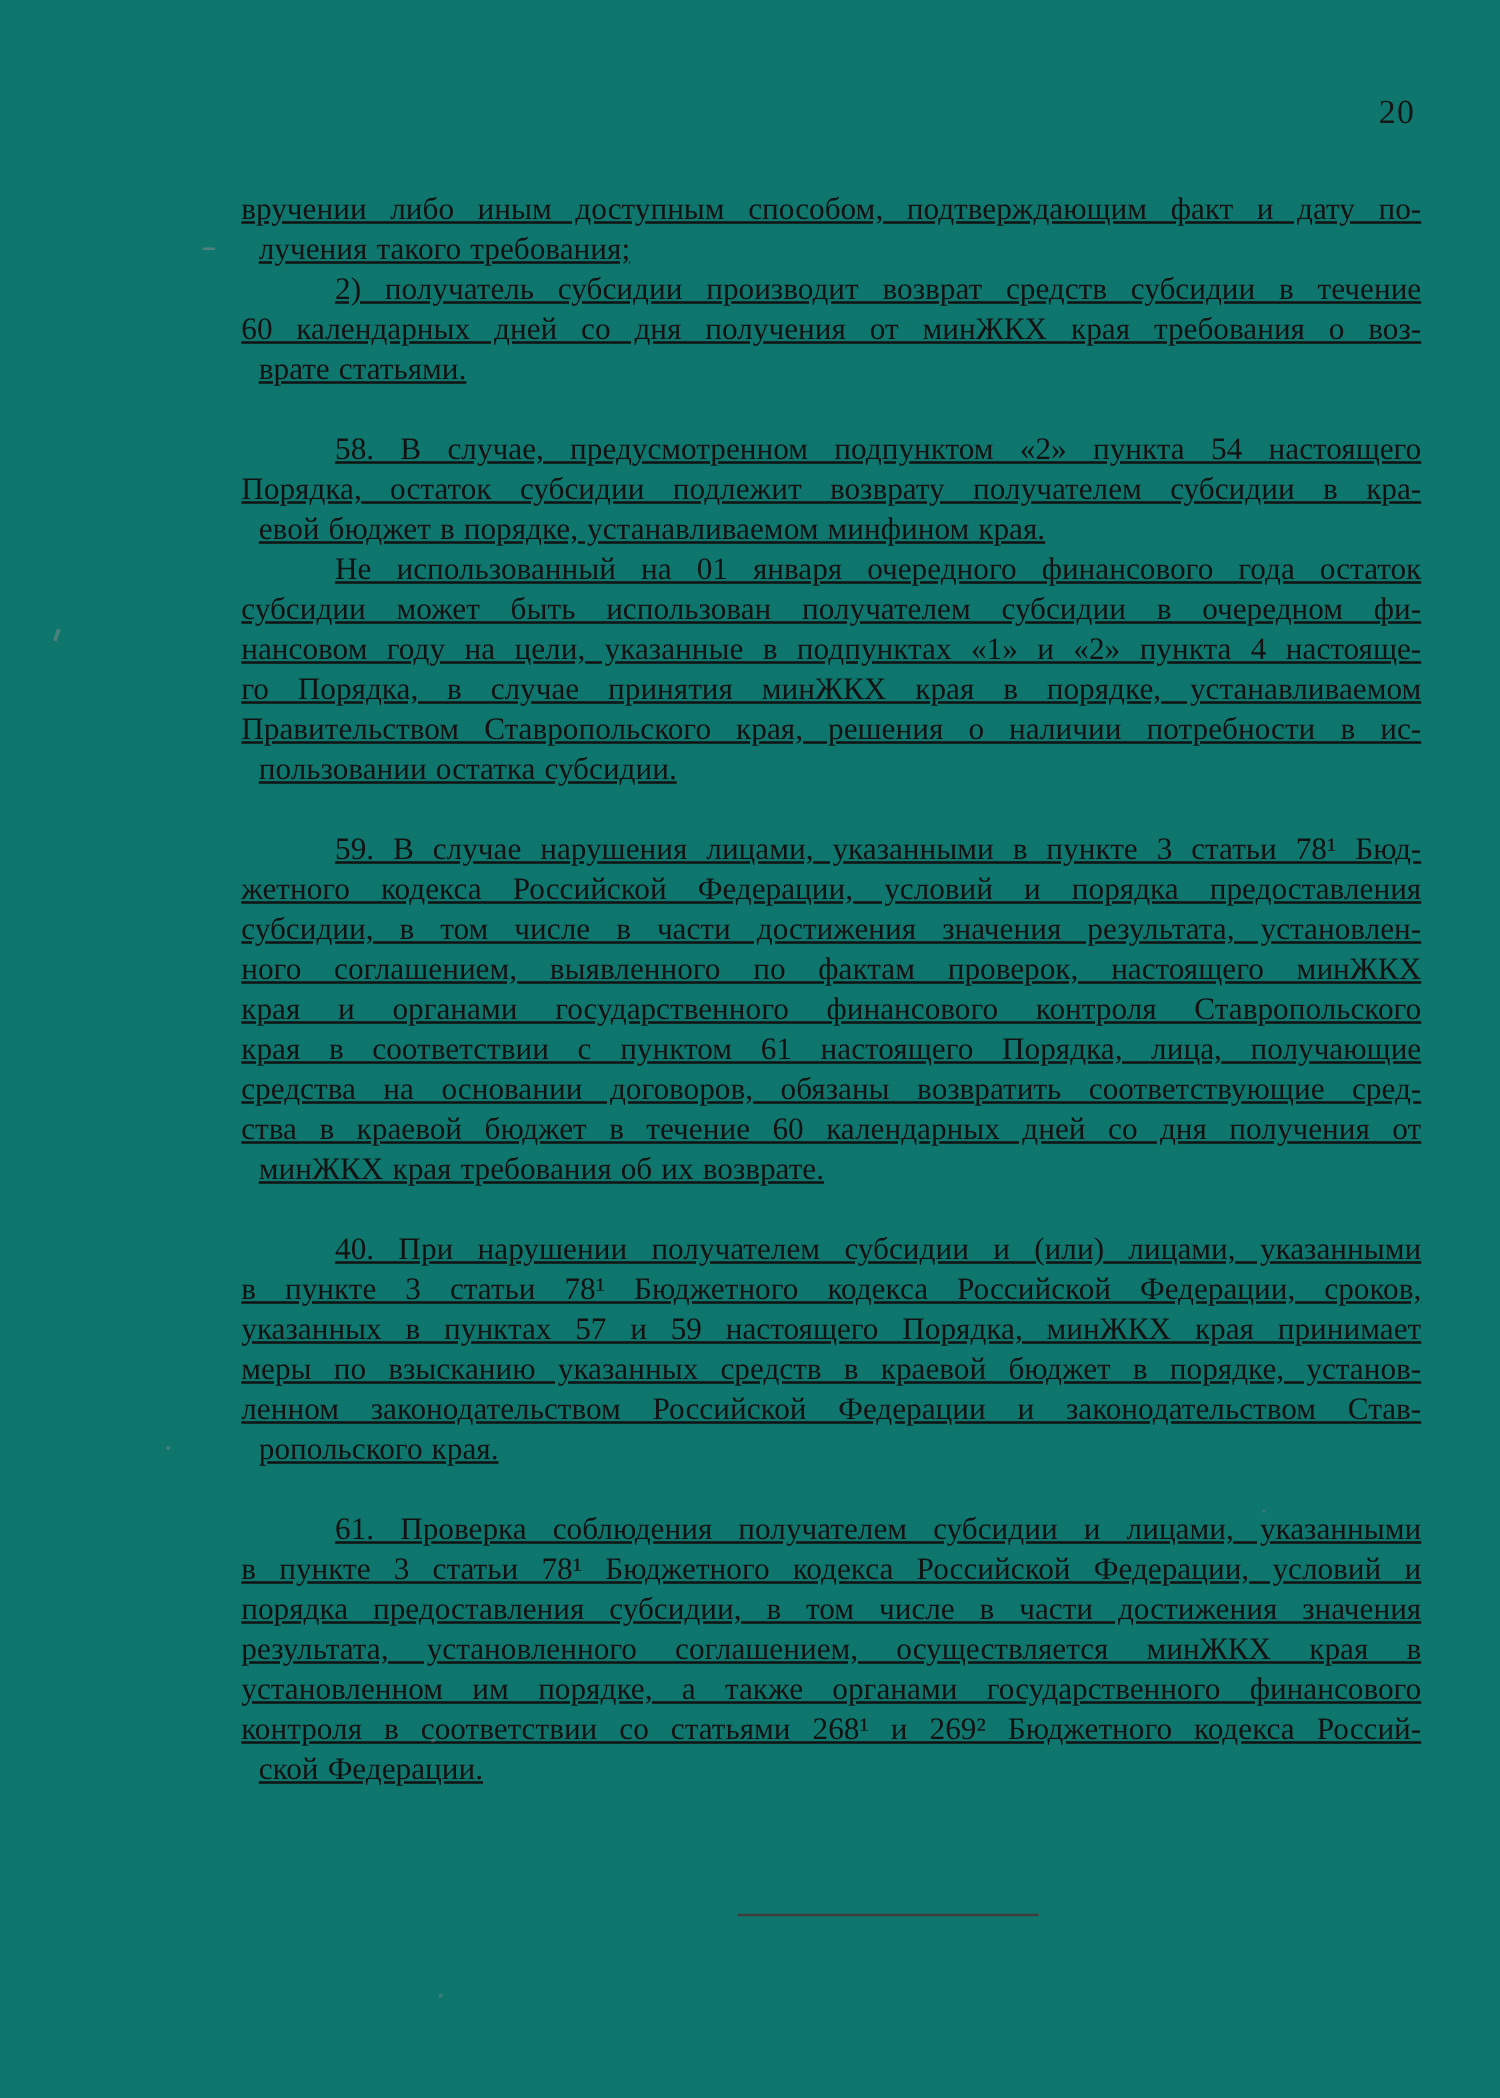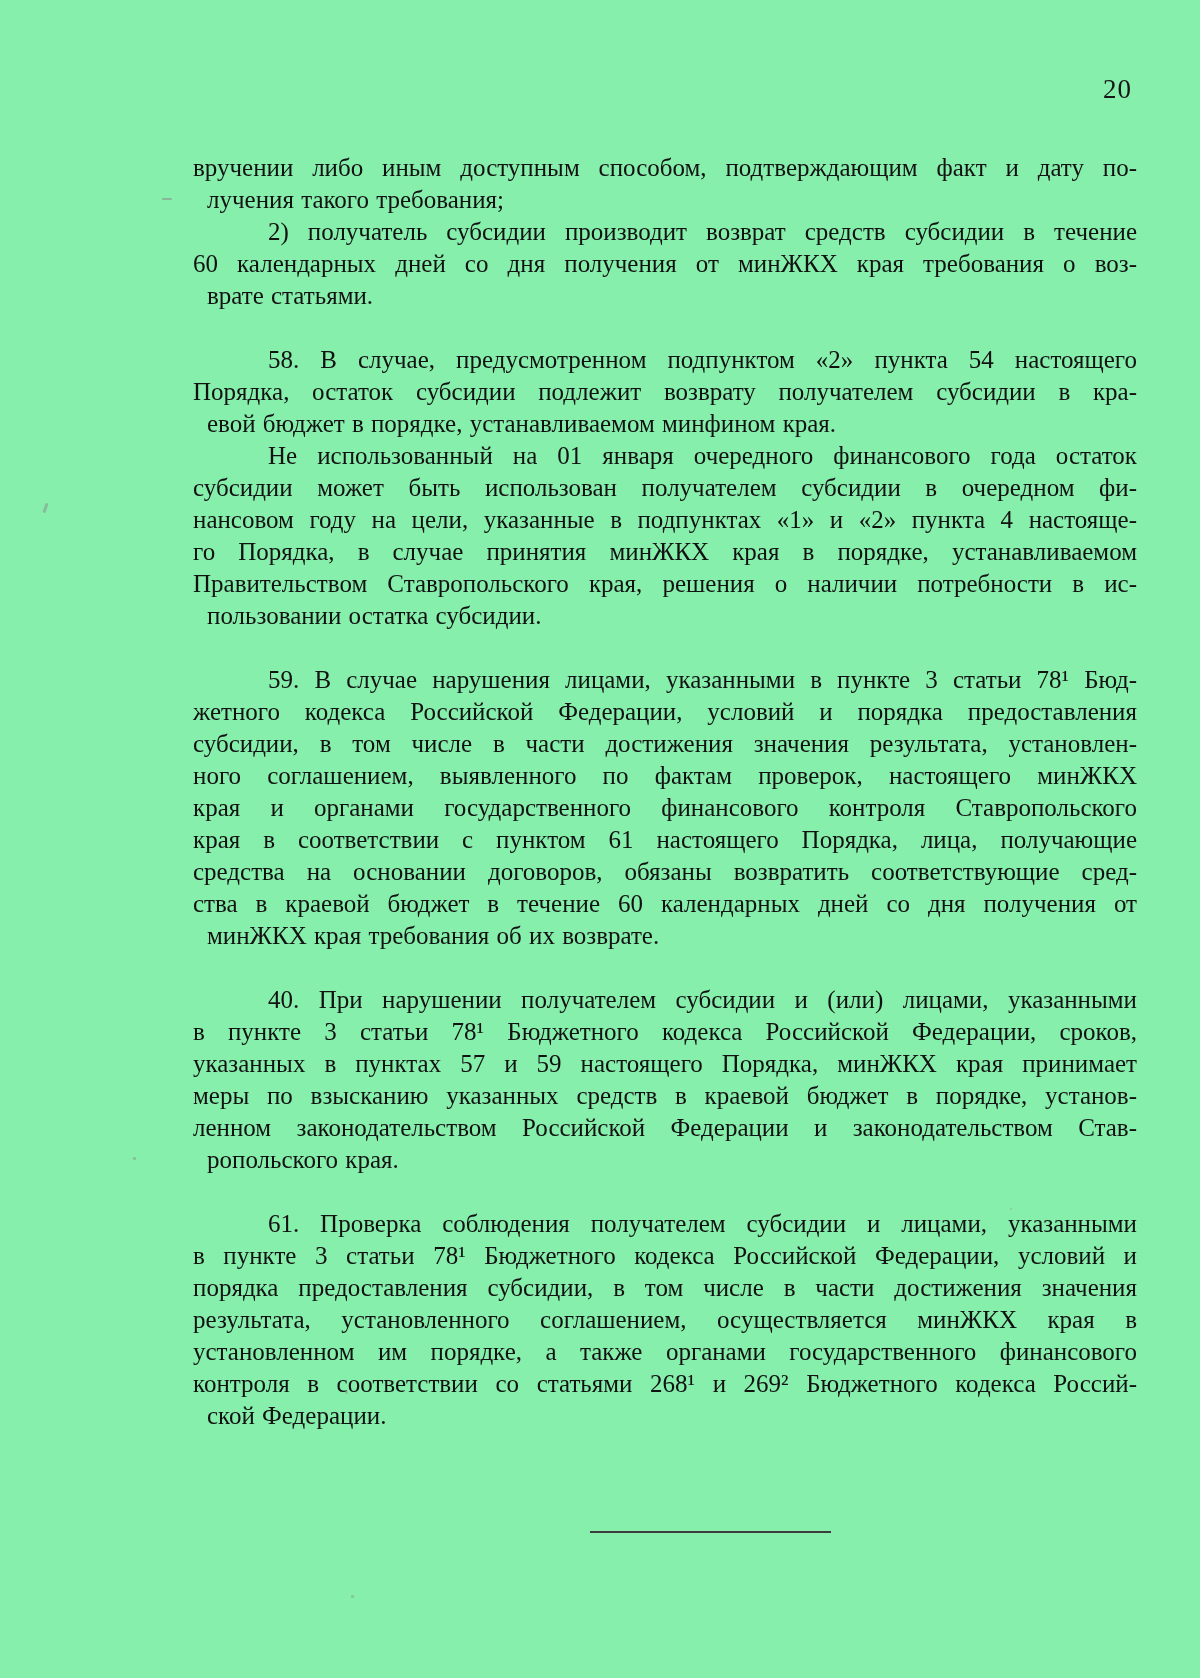--- a/index.html
+++ b/index.html
@@ -4,21 +4,21 @@
 <style>
   html, body {
     margin: 0;
     padding: 0;
     background: #ffffff;
   }
   .page {
     position: relative;
     width: 1200px;
     height: 1678px;
-    background: #86efac;
+    background: #0f766e;
     overflow: hidden;
     font-family: "Liberation Serif", "DejaVu Serif", serif;
     color: #121212;
   }
   .page-number {
     position: absolute;
     top: 74px;
     left: 1103px;
     font-size: 27px;
     letter-spacing: 1px;
@@ -37,20 +37,21 @@
     margin-top: 32px;
   }
   .line {
     font-size: 25px;
     line-height: 32px;
     height: 32px;
     text-align: justify;
     text-align-last: justify;
     white-space: normal;
     word-spacing: 1px;
+    text-decoration: underline;
   }
   .line.first {
     text-indent: 75px;
   }
   .line.last {
     text-align-last: left;
     margin-left: 14px;
   }
   .divider {
     position: absolute;

